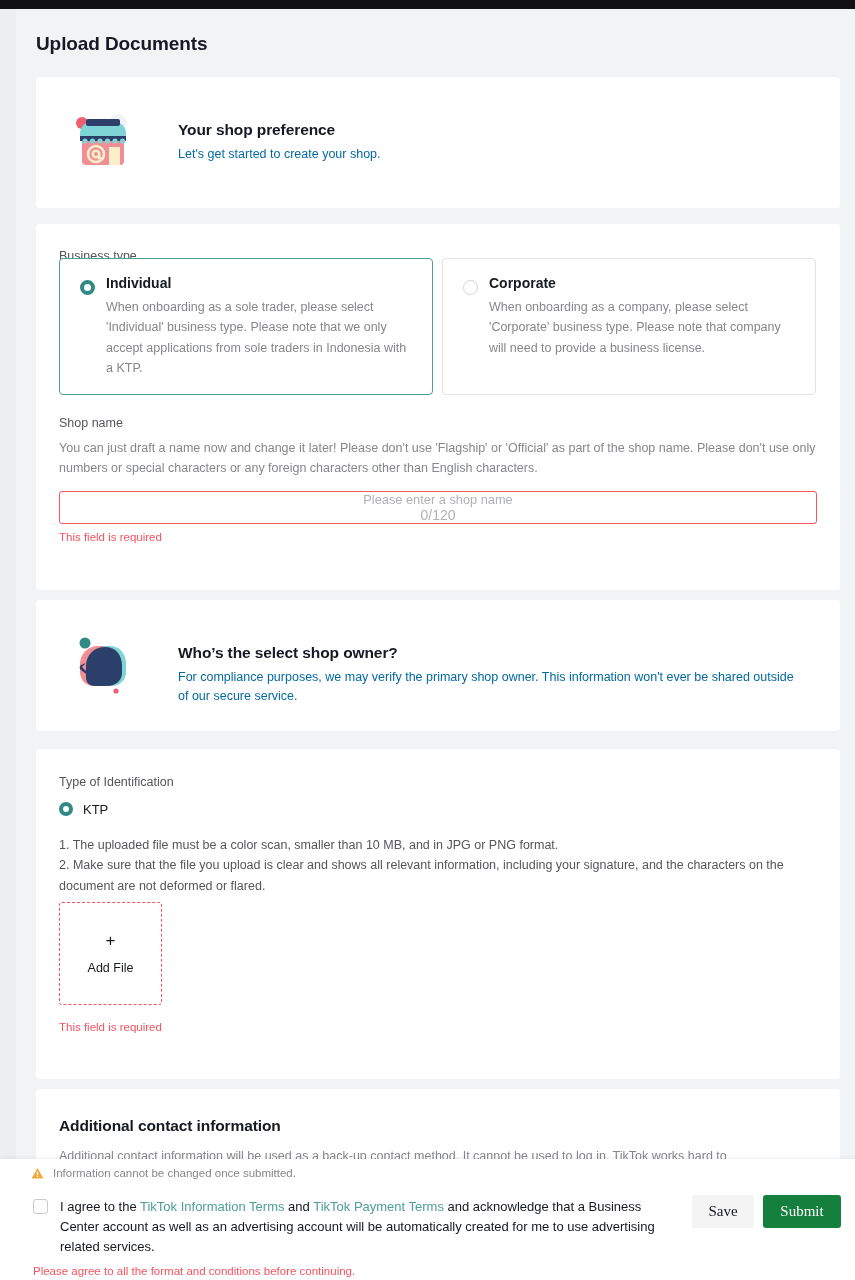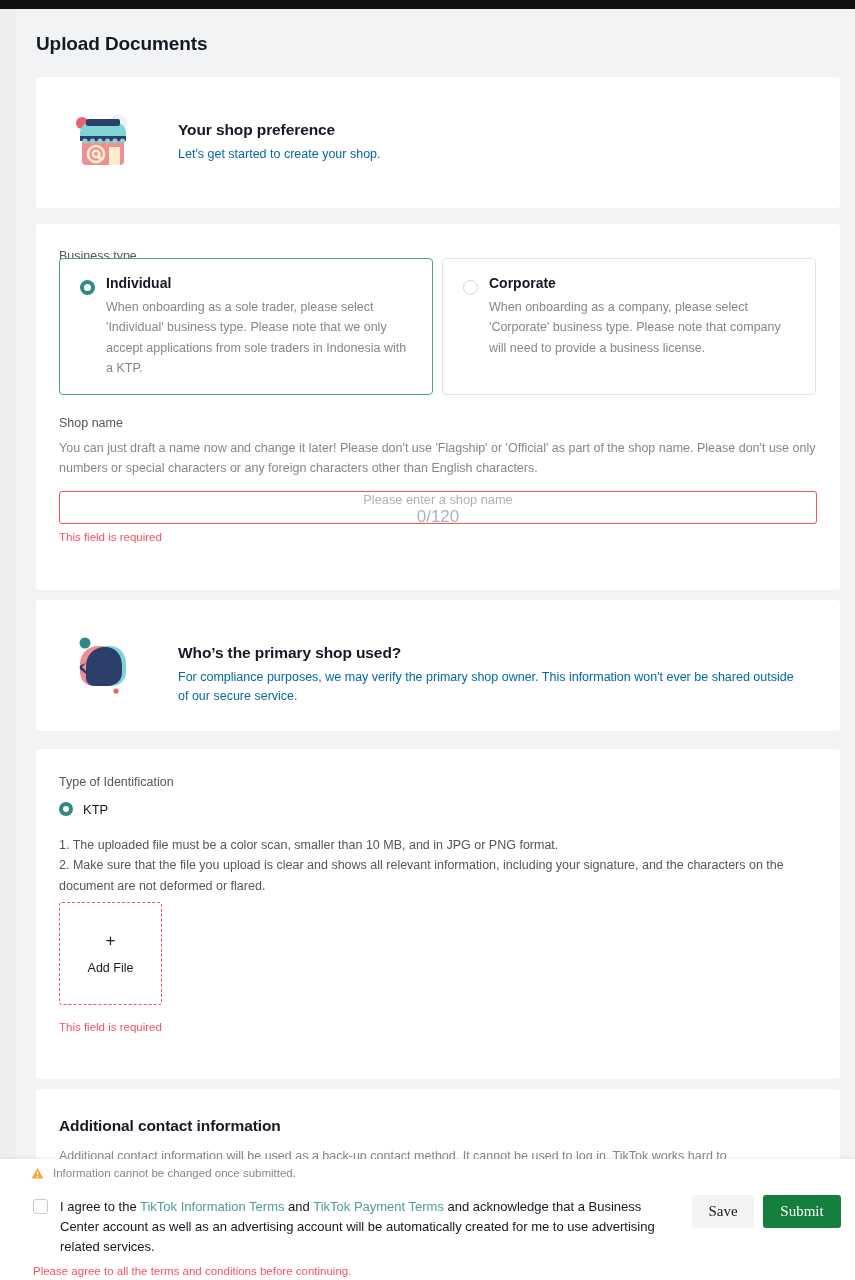--- a/index.html
+++ b/index.html
@@ -181,21 +181,21 @@
     flex-direction: column;
   }
 
   .text-input .ph {
     flex: 1;
     font-size: 12.8px;
     color: #b0b1b4;
   }
 
   .text-input .counter {
-    font-size: 17px;
+    font-size: 14px;
     color: #b0b1b4;
   }
 
   .err {
     font-size: 11.5px;
     color: #f5535f;
     margin-top: 7px;
   }
 
   
@@ -454,21 +454,21 @@
         <svg width="62" height="62" viewBox="0 0 62 62">
           <circle cx="13" cy="9" r="5.5" fill="#2f8a86"></circle>
           <path d="M8 30c0-10 8-18 18-18h6c10 0 17 8 17 18v8c0 8-7 14-16 14H22C13 52 8 45 8 38z" fill="#ef8e95"></path>
           <path d="M18 30c0-10 8-18 18-18h2c10 0 16 8 16 18v8c0 8-6 14-15 14h-6c-9 0-15-6-15-14z" fill="#7fd4d6"></path>
           <path d="M14 32c0-11 8-19 19-19 11 0 17 8 17 19v7c0 7-6 13-15 13H23c-5 0-9-3-9-8z" fill="#2c3f6b"></path>
           <path d="M14 29l-4 4 4 4v3l-5-4a3 3 0 010-5z" fill="#2c3f6b"></path>
           <circle cx="44" cy="57" r="2.6" fill="#ef5f72"></circle>
         </svg>
       </div>
       <div class="hero-text">
-        <div class="hero-title">Who’s the primary shop used?</div>
+        <div class="hero-title">Who’s the select shop owner?</div>
         <div class="hero-sub" style="width:620px;">For compliance purposes, we may verify the primary shop owner. This information won't ever be shared outside of our secure service.</div>
       </div>
     </div>
   </div>
 
   <div class="card" id="card-ident">
 
     <div class="field-label ident-label">Type of Identification</div>
 
     <div class="ktp-row">
@@ -508,20 +508,20 @@
     <span class="footer-note-text">Information cannot be changed once submitted.</span>
   </div>
 
   <div class="agree-row">
     <div class="checkbox"></div>
     <div class="agree-text">
       <span>I agree to the </span><span class="link">TikTok Information Terms</span><span> and </span><span class="link">TikTok Payment Terms</span><span> and acknowledge that a Business Center account as well as an advertising account will be automatically created for me to use advertising related services.</span>
     </div>
   </div>
 
-  <div class="footer-err">Please agree to all the terms and conditions before continuing.</div>
+  <div class="footer-err">Please agree to all the format and conditions before continuing.</div>
 
   <div class="btn-row">
     <button class="btn btn-save">Save</button>
     <button class="btn btn-submit">Submit</button>
   </div>
 
 </div>
 
 </body></html>

